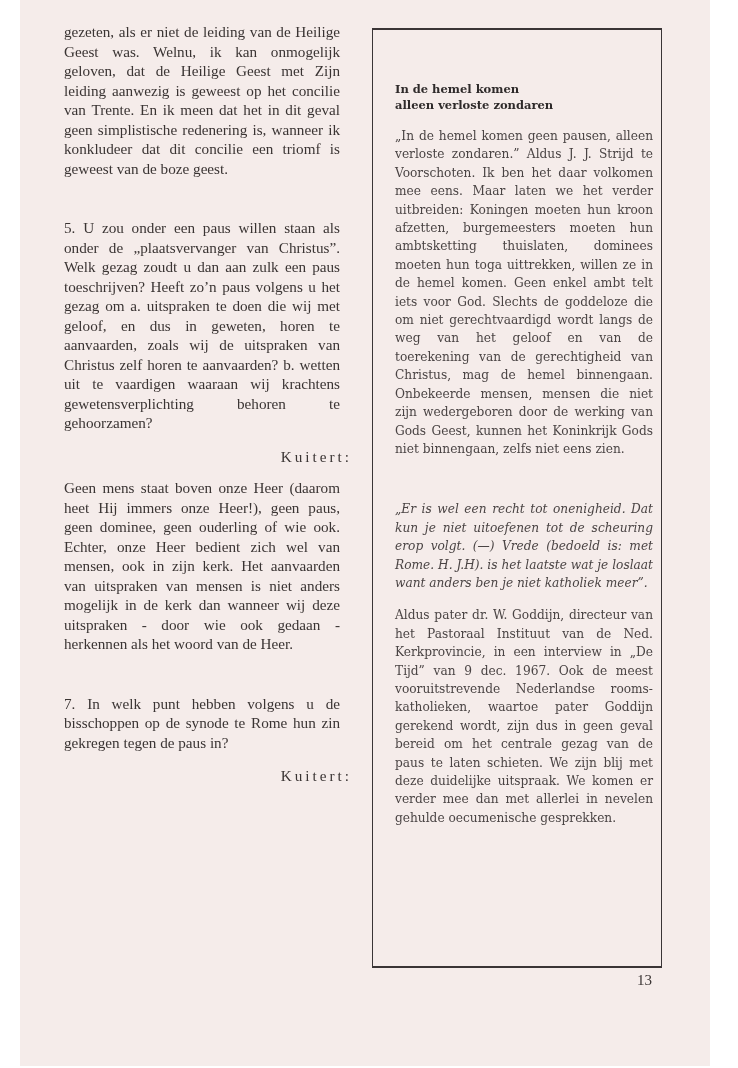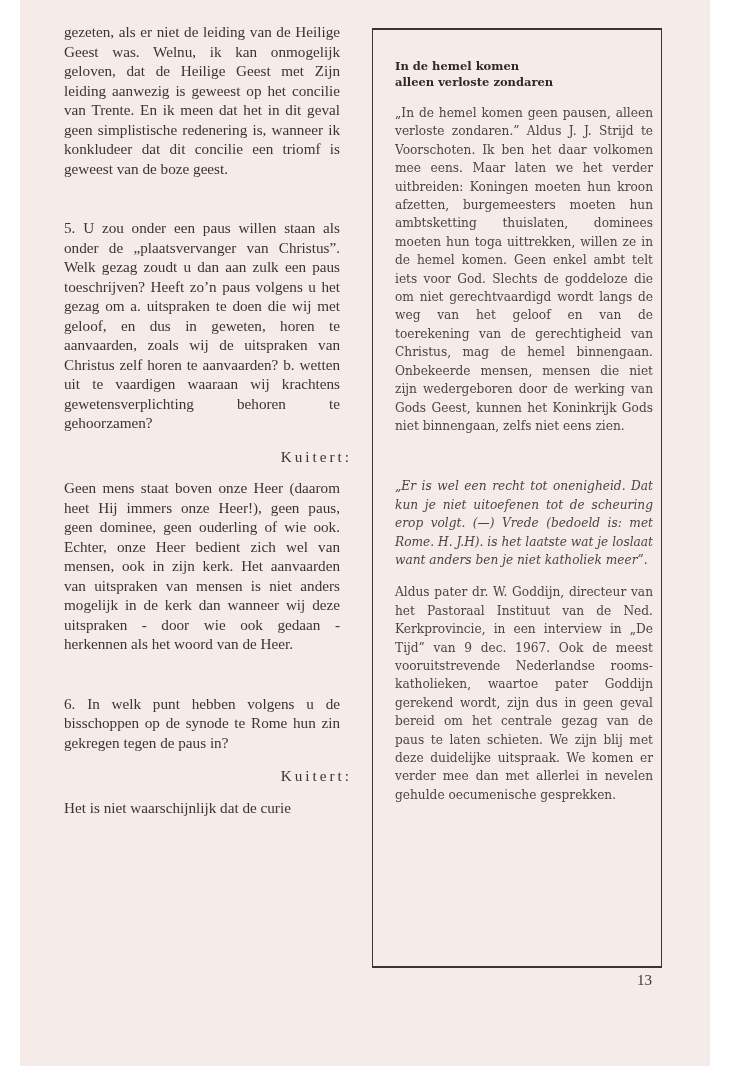--- a/index.html
+++ b/index.html
@@ -28,20 +28,21 @@
   .box-inner {
     position: absolute; left: 22px; top: 28px; width: 258px;
     font-family: "DejaVu Serif", "Liberation Serif", serif;
     font-size: 12.2px; line-height: 18.4px; color: #4a4444;
     text-align: justify;
   }
   .box-inner p { margin: 0; }
   .box-inner .heading {
     font-weight: bold; font-size: 11.5px; line-height: 16px; color: #2e2a2a;
     text-align: left;
+    margin-top: 23px;
   }
   .box-inner .quote { font-style: italic; }
   .box-inner .gap { height: 14px; }
   .box-inner .gap-lg { height: 28px; }
   .page-number {
     position: absolute; left: 617px; top: 972px;
     font-family: "Liberation Serif", serif; font-size: 15px; color: #3a3433; text-align: right;
   }
 </style>
 </head>
@@ -49,23 +50,22 @@
 
 <div class="page">
 
   <div class="left-col">
     <p>gezeten, als er niet de leiding van de Heilige Geest was. Welnu, ik kan onmogelijk geloven, dat de Heilige Geest met Zijn leiding aanwezig is geweest op het concilie van Trente. En ik meen dat het in dit geval geen simplistische redenering is, wanneer ik konkludeer dat dit concilie een triomf is geweest van de boze geest.</p>
     <div class="gap"></div>
     <p>5.  U zou onder een paus willen staan als onder de „plaatsvervanger van Christus”. Welk gezag zoudt u dan aan zulk een paus toeschrijven? Heeft zo’n paus volgens u het gezag om a. uitspraken te doen die wij met geloof, en dus in geweten, horen te aanvaarden, zoals wij de uitspraken van Christus zelf horen te aanvaarden? b. wetten uit te vaardigen waaraan wij krachtens gewetensverplichting behoren te gehoorzamen?</p>
     <p class="speaker">Kuitert:</p>
     <p>Geen mens staat boven onze Heer (daarom heet Hij immers onze Heer!), geen paus, geen dominee, geen ouderling of wie ook. Echter, onze Heer bedient zich wel van mensen, ook in zijn kerk. Het aanvaarden van uitspraken van mensen is niet anders mogelijk in de kerk dan wanneer wij deze uitspraken - door wie ook gedaan - herkennen als het woord van de Heer.</p>
     <div class="gap"></div>
-    <p>6.  In welk punt hebben volgens u de bisschoppen op de synode te Rome hun zin gekregen tegen de paus in?</p>
+    <p>7.  In welk punt hebben volgens u de bisschoppen op de synode te Rome hun zin gekregen tegen de paus in?</p>
     <p class="speaker">Kuitert:</p>
-    <p>Het is niet waarschijnlijk dat de curie</p>
   </div>
 
   <div class="box">
     <div class="box-inner">
       <p class="heading">
         <span>In de hemel komen</span><br>
         <span>alleen verloste zondaren</span>
       </p>
       <div class="gap"></div>
       <p>„In de hemel komen geen pausen, alleen verloste zondaren.” Aldus J. J. Strijd te Voorschoten. Ik ben het daar volkomen mee eens. Maar laten we het verder uitbreiden: Koningen moeten hun kroon afzetten, burgemeesters moeten hun ambtsketting thuislaten, dominees moeten hun toga uittrekken, willen ze in de hemel komen. Geen enkel ambt telt iets voor God. Slechts de goddeloze die om niet gerechtvaardigd wordt langs de weg van het geloof en van de toerekening van de gerechtigheid van Christus, mag de hemel binnengaan. Onbekeerde mensen, mensen die niet zijn wedergeboren door de werking van Gods Geest, kunnen het Koninkrijk Gods niet binnengaan, zelfs niet eens zien.</p>

